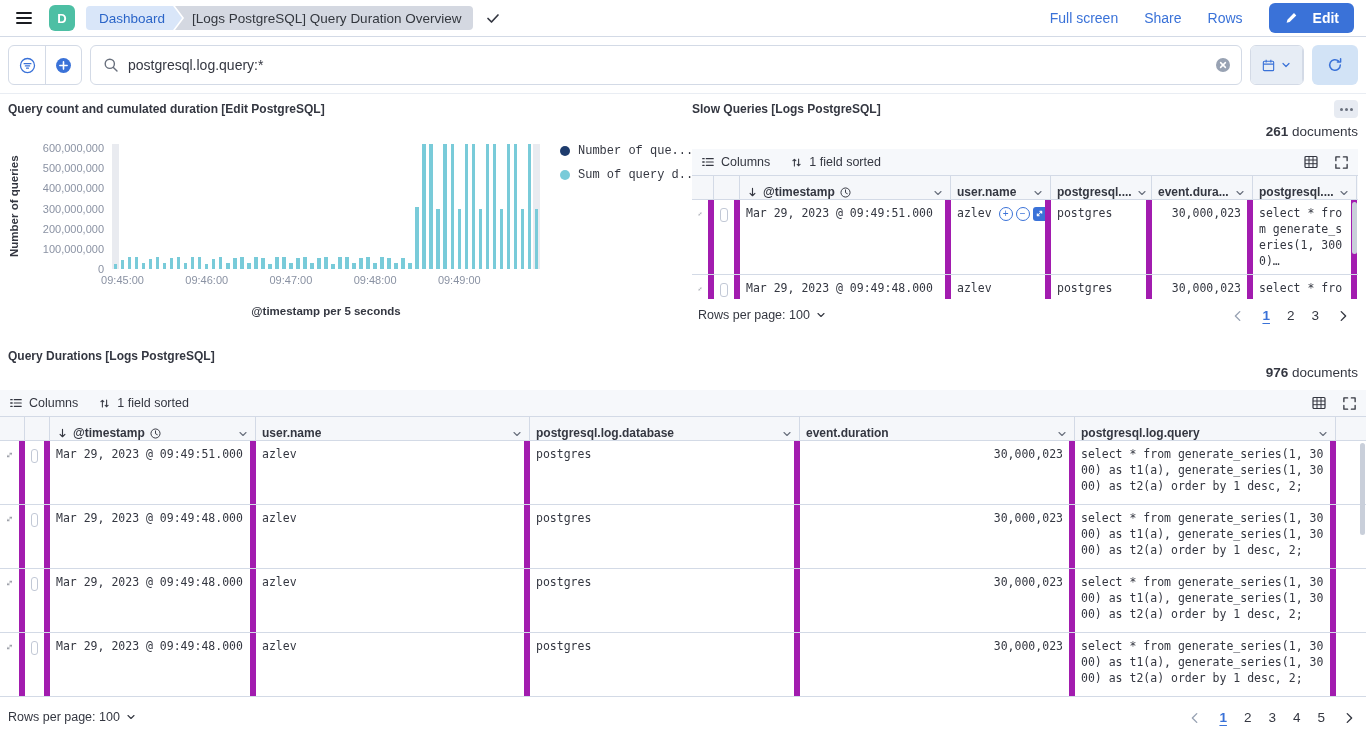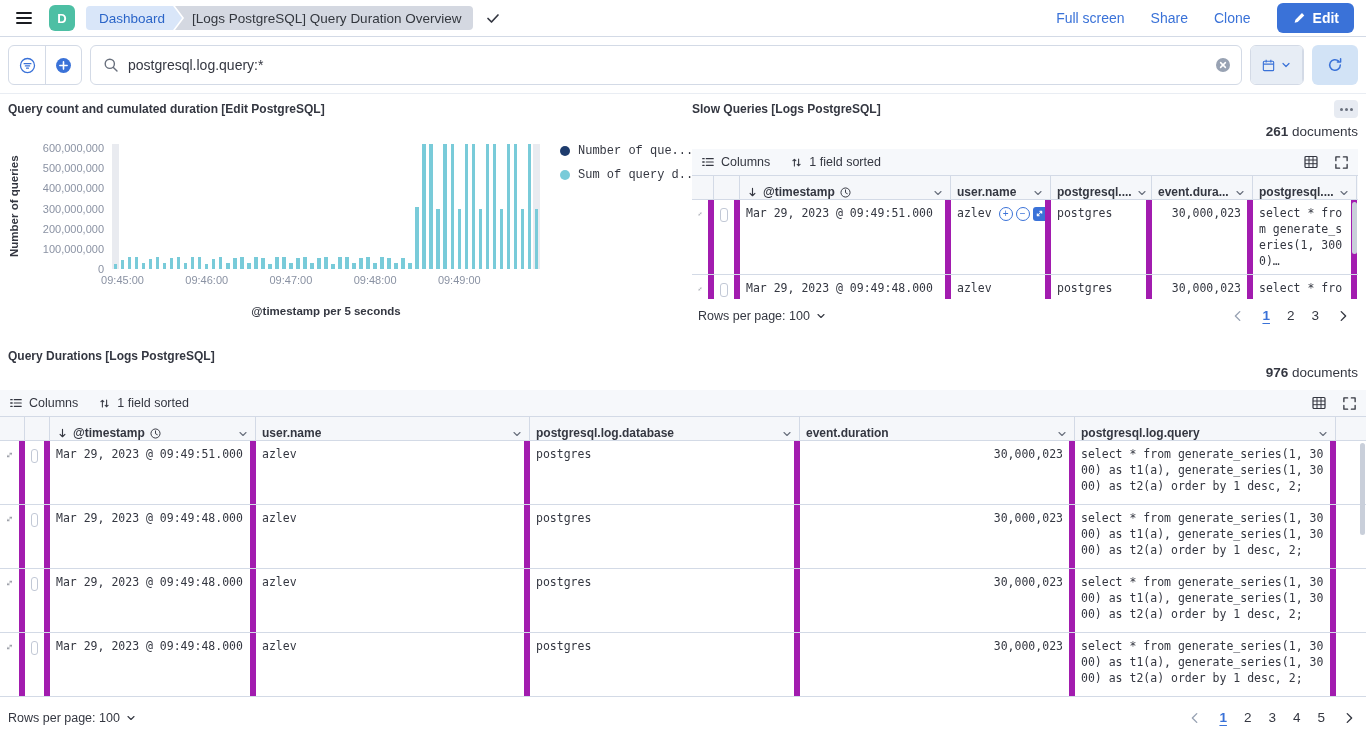--- a/index.html
+++ b/index.html
@@ -12,21 +12,21 @@
   .tb-left { display:flex; align-items:center; gap:11px; }
   .menu-btn { width:28px; height:28px; display:flex; align-items:center; justify-content:center; cursor:pointer; }
   .space-logo { width:26px; height:26px; border-radius:6px; background:#4dbfa4; color:#fff; font-weight:700; font-size:13px; display:flex; align-items:center; justify-content:center; }
   .breadcrumbs { display:flex; align-items:center; }
   .bc { height:24px; display:flex; align-items:center; font-size:13.5px; white-space:nowrap; }
   .bc-root { background:#d9e6f9; color:#2b65c8; padding:0 17px 0 13px; clip-path:polygon(0 0,calc(100% - 9px) 0,100% 50%,calc(100% - 9px) 100%,0 100%); border-radius:4px 0 0 4px; position:relative; z-index:2; }
   .bc-cur { background:#d4d8e1; color:#33373e; margin-left:-7px; padding:0 12px 0 17px; clip-path:polygon(0 0,100% 0,100% 100%,0 100%,9px 50%); border-radius:0 4px 4px 0; }
   .bc-check { margin-left:12px; }
   .tb-right { display:flex; align-items:center; gap:26px; }
   .tb-link { color:#3a72d8; font-size:14px; cursor:pointer; white-space:nowrap; }
-  .edit-btn { display:flex; align-items:center; gap:7px; background:#3a72d8; color:#fff; height:30px; padding:0 15px; border-radius:6px; font-size:14px; font-weight:600; cursor:pointer; }
+  .edit-btn { display:flex; align-items:center; gap:15px; background:#3a72d8; color:#fff; height:30px; padding:0 15px; border-radius:6px; font-size:14px; font-weight:600; cursor:pointer; }
 
   
   .querybar { display:flex; gap:8px; padding:8px; align-items:center; border-bottom:1px solid #e9edf3; }
   .filter-group { display:flex; height:40px; border:1px solid #d3dae6; border-radius:6px; overflow:hidden; background:#fff; }
   .fg-btn { width:36px; display:flex; align-items:center; justify-content:center; cursor:pointer; }
   .fg-btn + .fg-btn { border-left:1px solid #d3dae6; }
   .searchbox { flex:1; display:flex; align-items:center; height:40px; border:1px solid #d3dae6; border-radius:6px; padding:0 10px 0 12px; gap:9px; background:#fff; }
   .searchbox input { border:none; outline:none; flex:1; font-size:14px; color:#343741; font-family:"Liberation Sans",sans-serif; background:transparent; }
   .clear-btn { cursor:pointer; }
   .datepicker { display:flex; height:40px; border:1px solid #d3dae6; border-radius:6px; overflow:hidden; }
@@ -74,21 +74,21 @@
   .drow { display:flex; border-bottom:1px solid #d3dae6; background:#fff; }
   .dc { padding:5px 6px; border-right:6px solid #a21caf; font-family:"DejaVu Sans Mono","Liberation Mono",monospace; font-size:11.5px; line-height:16px; color:#343741; flex:none; overflow:hidden; white-space:nowrap; }
   .dc.num { text-align:right; }
   .dc.qr { white-space:normal; word-break:break-all; }
   .dc.ctl { display:flex; justify-content:center; padding-top:8px; cursor:pointer; }
   .cb { width:14px; height:14px; border:1px solid #c2c9d6; border-radius:3px; background:#fff; display:inline-block; cursor:pointer; }
   .cell-actions { display:inline-flex; gap:3px; margin-left:7px; vertical-align:middle; }
   .act { width:14px; height:14px; border:1px solid #3a72d8; border-radius:50%; color:#3a72d8; font-size:10px; line-height:11.5px; text-align:center; cursor:pointer; font-family:"Liberation Sans",sans-serif; }
   .act.fill { background:#3a72d8; border:none; border-radius:3px; color:#fff; display:flex; align-items:center; justify-content:center; }
 
-  .dg-foot { display:flex; justify-content:space-between; align-items:center; padding:9px 8px 0 6px; font-size:12.5px; }
+  .dg-foot { display:flex; justify-content:space-between; align-items:flex-start; padding:9px 8px 0 6px; font-size:12.5px; }
   .rpp { display:flex; align-items:center; gap:5px; cursor:pointer; color:#343741; white-space:nowrap; }
   .pager { display:flex; align-items:center; gap:17px; font-size:13.5px; }
   .pager .pg { cursor:pointer; color:#343741; }
   .pager .pg.active { color:#3a72d8; font-weight:700; text-decoration:underline; text-underline-offset:3px; }
   .vsb { position:absolute; width:5px; border-radius:3px; background:#c9cfda; right:1px; }
 
   .qd-panel { position:relative; padding-top:11px; }
   .qd-head-pad { padding:0 8px; }
 </style>
 </head>
@@ -108,21 +108,21 @@
       <span class="bc-check">
         <svg width="16" height="16" viewBox="0 0 16 16">
             <path d="M3 8.5l3.5 3.5L13 5" stroke="#343741" stroke-width="1.7" fill="none" stroke-linecap="round" stroke-linejoin="round"></path>
           </svg>
       </span>
     </nav>
   </div>
   <div class="tb-right">
     <span class="tb-link">Full screen</span>
     <span class="tb-link">Share</span>
-    <span class="tb-link">Clone</span>
+    <span class="tb-link">Rows</span>
     <span class="edit-btn">
       <svg width="14" height="14" viewBox="0 0 16 16">
           <path d="M3 13.4l.9-3.5 7.5-7.5 2.6 2.6-7.5 7.5-3.5.9z" fill="#fff"></path>
         </svg>
       <span>Edit</span>
     </span>
   </div>
 </header>
 
 <div class="querybar">

